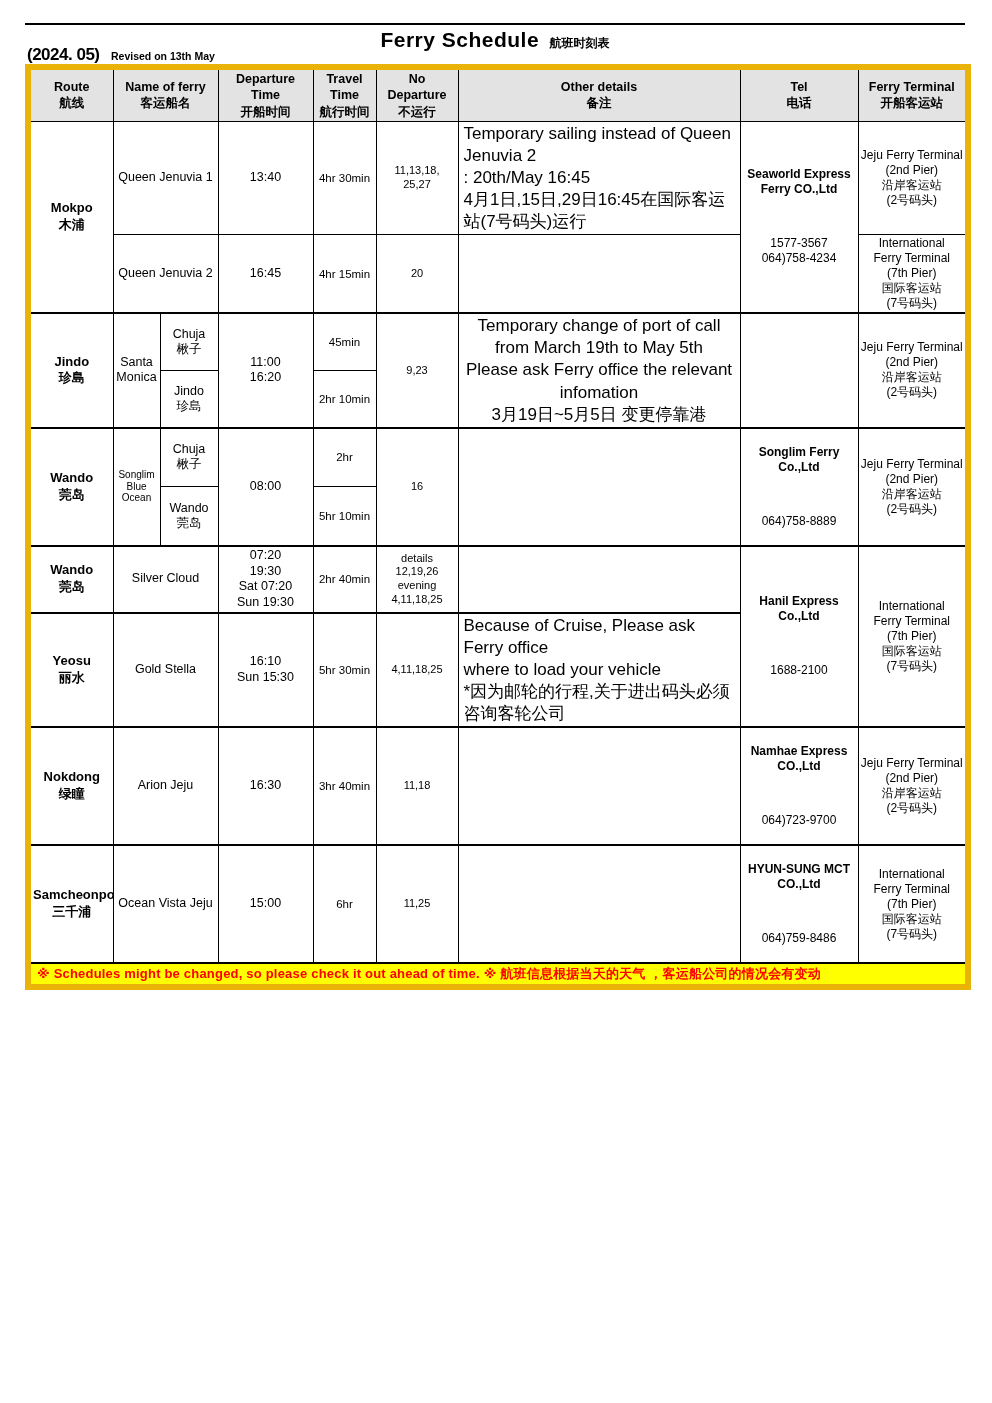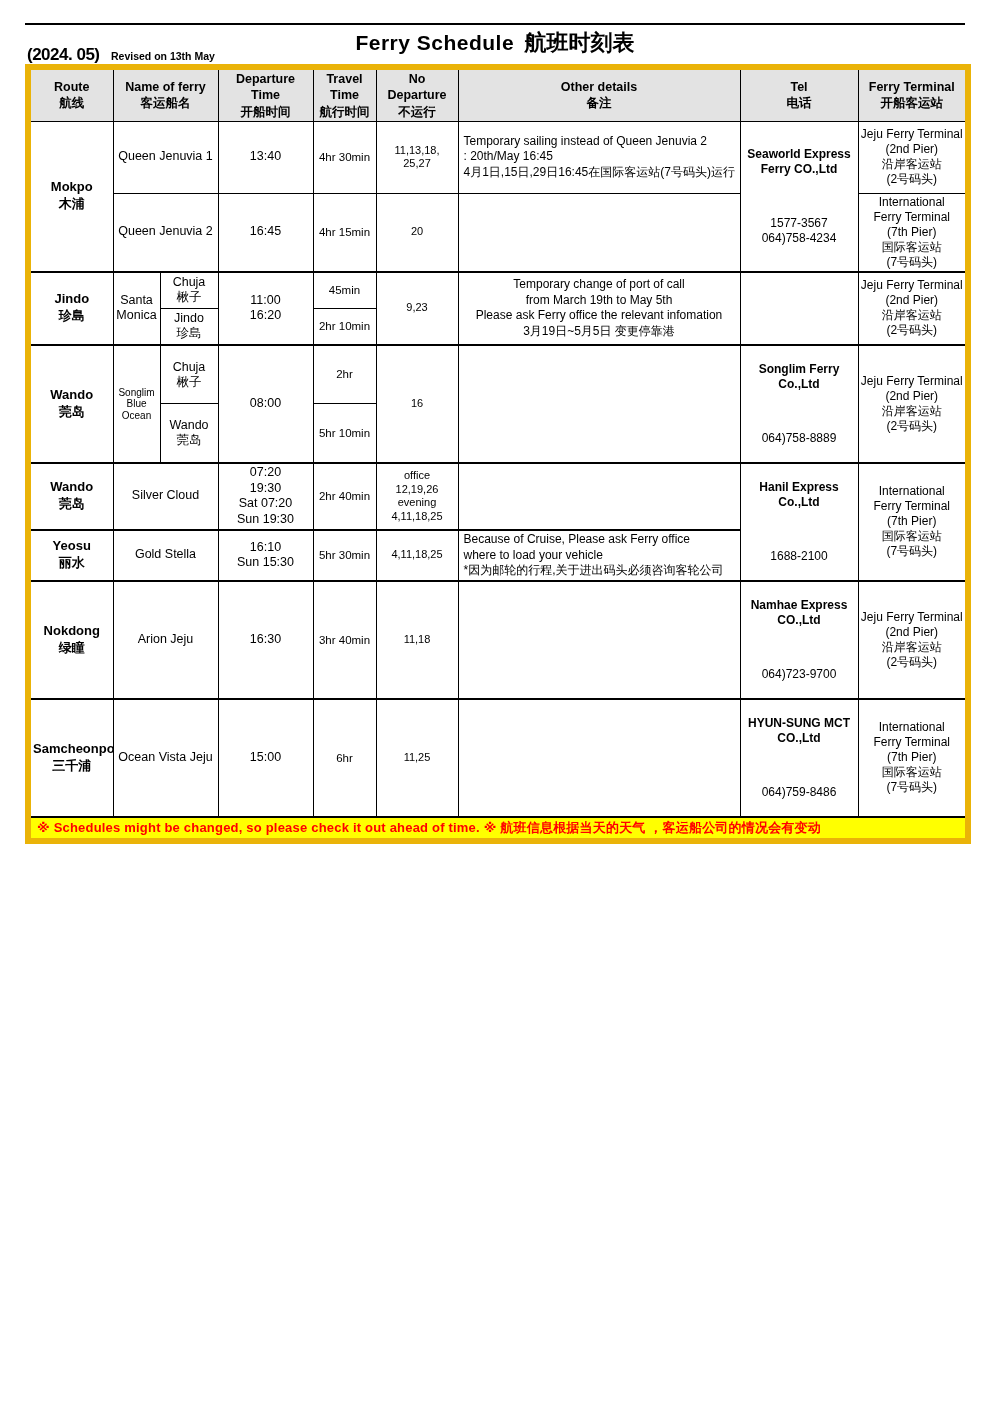--- a/index.html
+++ b/index.html
@@ -3,41 +3,41 @@
 <meta charset="utf-8">
 <style>
   html,body { margin:0; padding:0; background:#ffffff; }
   body { font-family:"Liberation Sans","DejaVu Sans",sans-serif; color:#000; }
   .sheet { width:992px; height:1403px; background:#fff; position:relative; }
 
   .title-block { position:relative; margin:0 27px 0 25px; padding-top:23px; }
   .title-inner { border-top:2px solid #000; position:relative; height:39px; }
   .main-title { text-align:center; padding-top:3px; }
   .t-en { font-weight:bold; font-size:21px; letter-spacing:0.5px; }
-  .t-zh { font-weight:bold; font-size:22px; margin-left:6px; }
+  .t-zh { font-weight:bold; font-size:12px; margin-left:6px; }
   .date-line { position:absolute; left:2px; bottom:-1px; white-space:nowrap; }
   .d-big { font-weight:800; font-size:17px; letter-spacing:-0.5px; }
   .d-small { font-weight:bold; font-size:10.5px; margin-left:7px; }
 
   table.schedule { border-collapse:collapse; table-layout:fixed; width:940px; margin-left:25px; border:6px solid #eab308; }
   .schedule th, .schedule td {
     border:1px solid #000; text-align:center; vertical-align:middle;
     padding:1px 2px; white-space:pre-line; overflow:hidden;
   }
   thead th { background:var(--header-bg,#e3e3e3); font-weight:bold; font-size:12.5px; line-height:1.3; border-bottom:2px solid #000; }
   tbody td { font-size:12.5px; line-height:1.25; }
   tr.gt td { border-top:2px solid #000; }
 
   td.route { font-weight:bold; font-size:13px; line-height:1.3;margin-left:12px; }
   td.name  { font-size:12.5px; }
   td.name.tiny { font-size:10px; line-height:1.15; }
   td.sub   { font-size:12.5px; line-height:1.2; }
   td.travel { font-size:11.5px; }
   td.nodep { font-size:11px; }
-  td.other { font-size:12px; line-height:1.3;margin-left:8px; }
+  td.other { font-size:17px; line-height:1.3;margin-left:8px; }
   td.other.left { text-align:left; padding-left:5px; }
   td.tel { font-size:12px; }
   .tel-name { font-weight:bold; font-size:12px; line-height:1.25; white-space:pre-line; }
   .tel-phone { font-size:12px; line-height:1.25; white-space:pre-line;margin-top:24px; }
   td.term { font-size:12px; line-height:1.25; }
 
   tr.h46{height:46px} tr.h72{height:72px} tr.h73{height:73px} tr.h33{height:33px}
   tr.h32{height:32px} tr.h67{height:67px} tr.h50{height:50px} tr.h63{height:63px}
   tr.h78{height:78px} tr.h22{height:22px}
 
@@ -195,21 +195,21 @@
 
       <tr class="h67 gt">
         <td class="route">Wando
 莞岛</td>
         <td class="name" colspan="2">Silver Cloud</td>
         <td class="dep">07:20
 19:30
 Sat 07:20
 Sun 19:30</td>
         <td class="travel">2hr 40min</td>
-        <td class="nodep">office
+        <td class="nodep">details
 12,19,26
 evening
 4,11,18,25</td>
         <td class="other"></td>
         <td class="tel" rowspan="2">
           <div class="tel-name">Hanil Express
 Co.,Ltd</div>
           <div class="tel-phone">1688-2100</div>
         </td>
         <td class="term" rowspan="2">International

